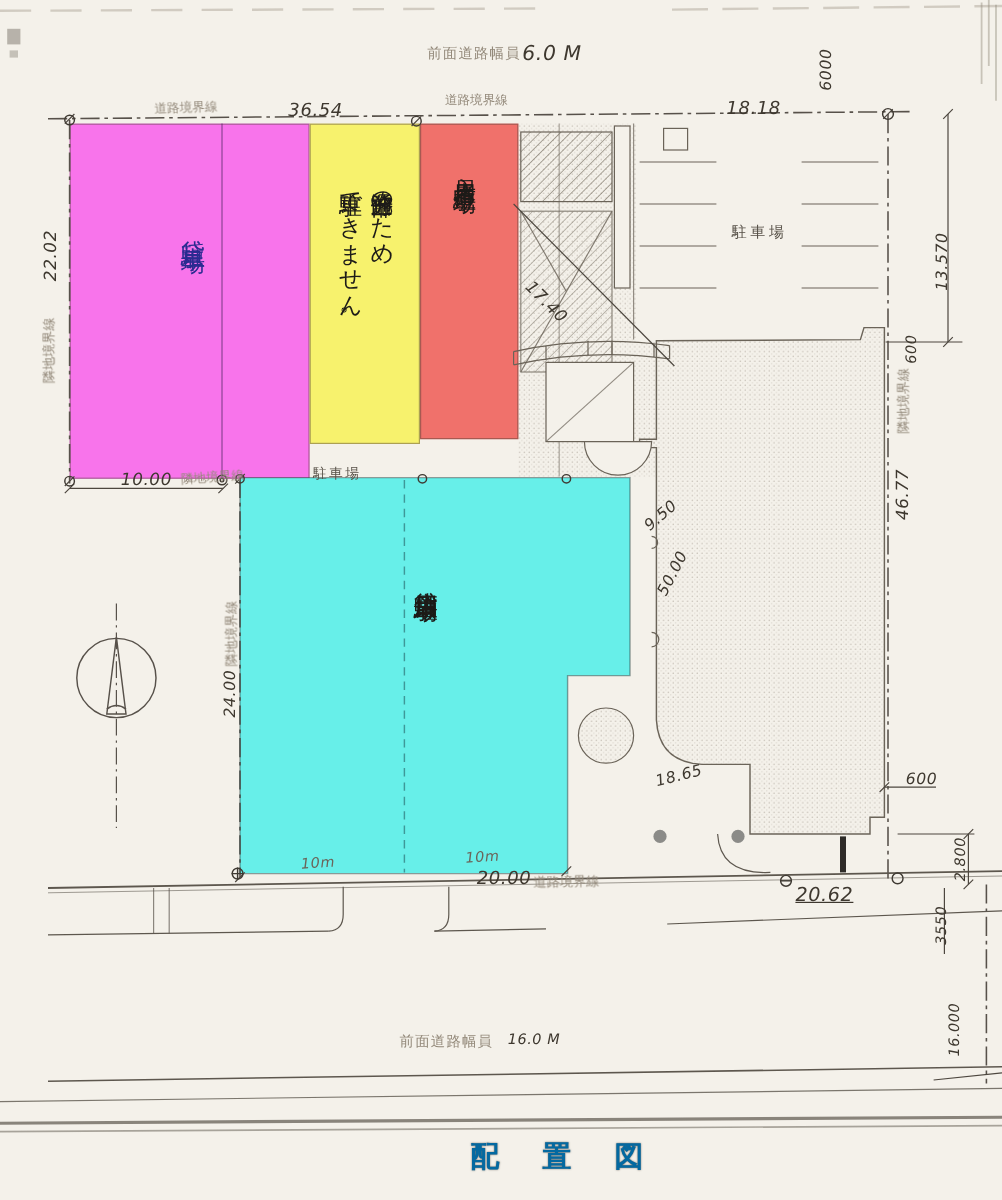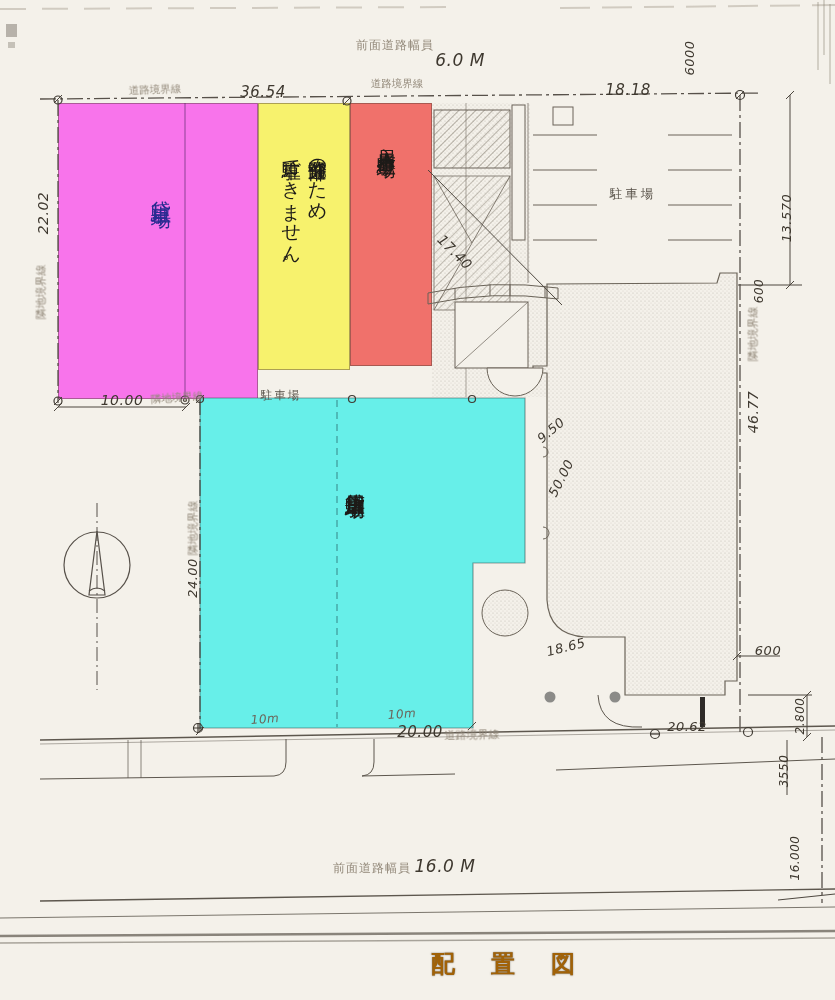--- a/index.html
+++ b/index.html
@@ -19,21 +19,21 @@
   .dim{font-style:italic;letter-spacing:.5px;}
   .rot{transform:translate(-50%,-50%) rotate(-90deg);}
   .vtext{
     position:absolute;writing-mode:vertical-rl;text-orientation:upright;
     color:#1d1b18;white-space:nowrap;line-height:1.12;
   }
   .area{position:absolute;border:1px solid rgba(80,60,50,.45);box-sizing:border-box;}
   .cyan-area{border:none;clip-path:polygon(0 0,100% 0,100% 50%,84% 50%,84% 100%,0 100%);}
   .title{
     position:absolute;font-family:Liberation Serif, serif;font-weight:bold;
-    color:#a16207;text-shadow:0 0 1.5px rgba(70,65,58,.85);margin-left:39px;
+    color:#0369a1;text-shadow:0 0 1.5px rgba(70,65,58,.85);
   }
   svg{position:absolute;left:0;top:0;}
 </style>
 </head>
 <body>
 
 <div id="canvas">
 
   <div class="area" style="left:58px;top:103px;width:200px;height:296px;background:#f874eb;"></div>
   <div class="area" style="left:258px;top:103px;width:92px;height:267px;background:#f7f26d;"></div>
@@ -151,21 +151,21 @@
 
     <g stroke="#57514a" fill="none" stroke-width="1.2">
       <circle cx="97" cy="565" r="33"></circle>
       <path d="M97,531 L89,595 L105,595 Z"></path>
       <path d="M89,591 Q97,585 105,591"></path>
       <path d="M97,503 V690" stroke-width="1" stroke-dasharray="14 4 2 4"></path>
     </g>
   </svg>
 
   <div class="lbl faded" style="left:395px;top:45px;font-size:12px;letter-spacing:1px;">前面道路幅員</div>
-  <div class="lbl dim" style="left:460px;top:60px;font-size:17px;">6.0 M</div>
+  <div class="lbl dim" style="left:460px;top:45px;font-size:17px;">6.0 M</div>
   <div class="lbl rot dim" style="left:689px;top:58px;font-size:13px;">6000</div>
 
   <div class="lbl faded" style="left:155px;top:90px;font-size:10.5px;transform:translate(-50%,-50%) rotate(-2deg);">道路境界線</div>
   <div class="lbl faded" style="left:397px;top:84px;font-size:10.5px;">道路境界線</div>
   <div class="lbl dim" style="left:263px;top:92px;font-size:15px;">36.54</div>
   <div class="lbl dim" style="left:628px;top:90px;font-size:15px;">18.18</div>
 
   <div class="lbl rot dim" style="left:43px;top:213px;font-size:14px;">22.02</div>
   <div class="lbl rot faded" style="left:41px;top:292px;font-size:11px;">隣地境界線</div>
 
@@ -193,24 +193,24 @@
   <div class="lbl dim" style="left:561px;top:478px;font-size:13px;transform:translate(-50%,-50%) rotate(-63deg);">50.00</div>
   <div class="lbl dim" style="left:566px;top:647px;font-size:13px;transform:translate(-50%,-50%) rotate(-14deg);">18.65</div>
 
   <div class="lbl rot faded" style="left:193px;top:528px;font-size:11px;">隣地境界線</div>
   <div class="lbl rot dim" style="left:192px;top:578px;font-size:13px;">24.00</div>
 
   <div class="lbl dim" style="left:265px;top:719px;font-size:12px;color:#6b655a;transform:translate(-50%,-50%) rotate(-4deg);">10m</div>
   <div class="lbl dim" style="left:402px;top:714px;font-size:12px;color:#6b655a;transform:translate(-50%,-50%) rotate(-4deg);">10m</div>
   <div class="lbl dim" style="left:420px;top:732px;font-size:15px;">20.00</div>
   <div class="lbl faded" style="left:472px;top:735px;font-size:11px;transform:translate(-50%,-50%) rotate(-1deg);">道路境界線</div>
-  <div class="lbl dim" style="left:687px;top:726px;font-size:13px;">20.62</div>
+  <div class="lbl dim" style="left:687px;top:745px;font-size:16px;text-decoration:underline;">20.62</div>
   <div class="lbl dim" style="left:768px;top:650px;font-size:13px;">600</div>
   <div class="lbl rot dim" style="left:800px;top:716px;font-size:12px;">2.800</div>
   <div class="lbl rot dim" style="left:784px;top:771px;font-size:12px;">3550</div>
   <div class="lbl rot dim" style="left:795px;top:858px;font-size:12px;">16.000</div>
 
   <div class="lbl faded" style="left:372px;top:868px;font-size:12px;letter-spacing:1px;">前面道路幅員</div>
-  <div class="lbl dim" style="left:445px;top:866px;font-size:17px;">16.0 M</div>
+  <div class="lbl dim" style="left:445px;top:866px;font-size:12px;">16.0 M</div>
 
   <div class="title" style="left:392px;top:948px;font-size:24px;letter-spacing:36px;">配置図</div>
 
 </div>
 
 </body></html>

